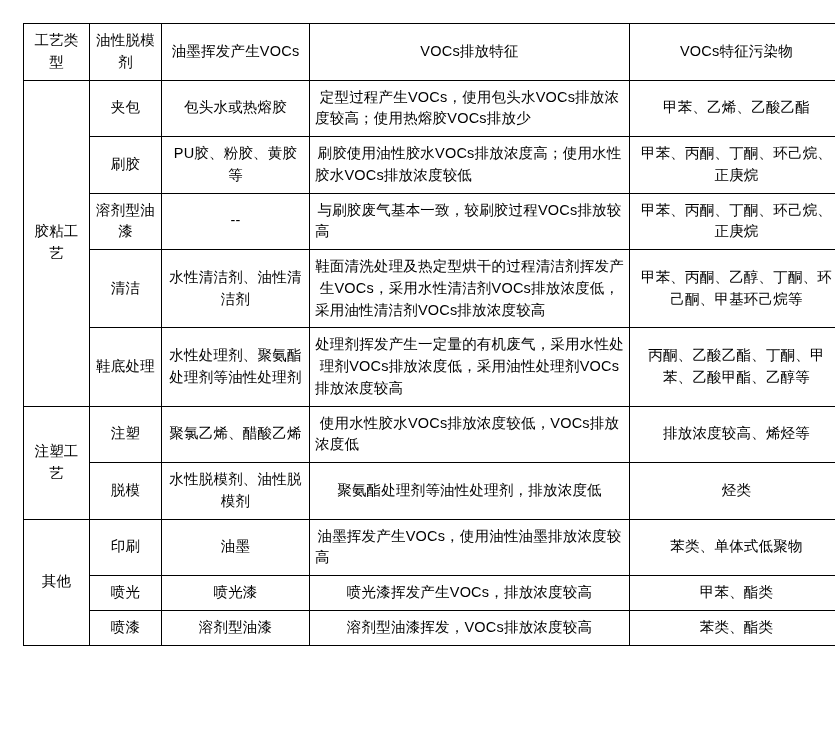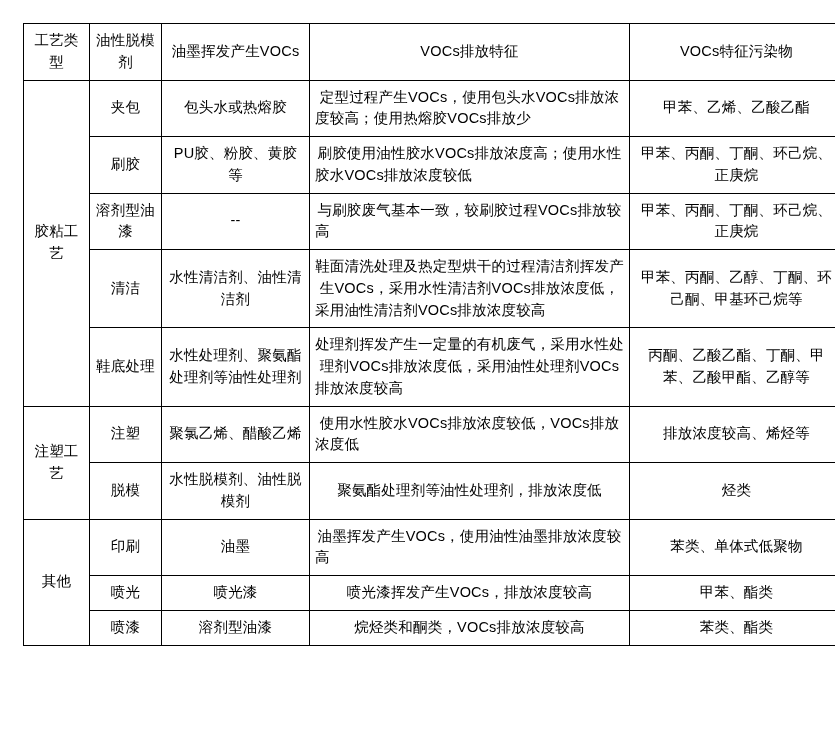--- a/index.html
+++ b/index.html
@@ -142,19 +142,19 @@
       </tr>
       <tr>
         <td>喷光</td>
         <td class="cell-center-multiline">喷光漆</td>
         <td class="cell-center-multiline">喷光漆挥发产生VOCs，排放浓度较高</td>
         <td class="cell-center-multiline">甲苯、酯类</td>
       </tr>
       <tr>
         <td>喷漆</td>
         <td class="cell-center-multiline">溶剂型油漆</td>
-        <td class="cell-center-multiline">烷烃类和酮类，VOCs排放浓度较高</td>
+        <td class="cell-center-multiline">溶剂型油漆挥发，VOCs排放浓度较高</td>
         <td class="cell-center-multiline">苯类、酯类</td>
       </tr>
 
     </tbody>
   </table>
 </div>
 
 </body></html>

